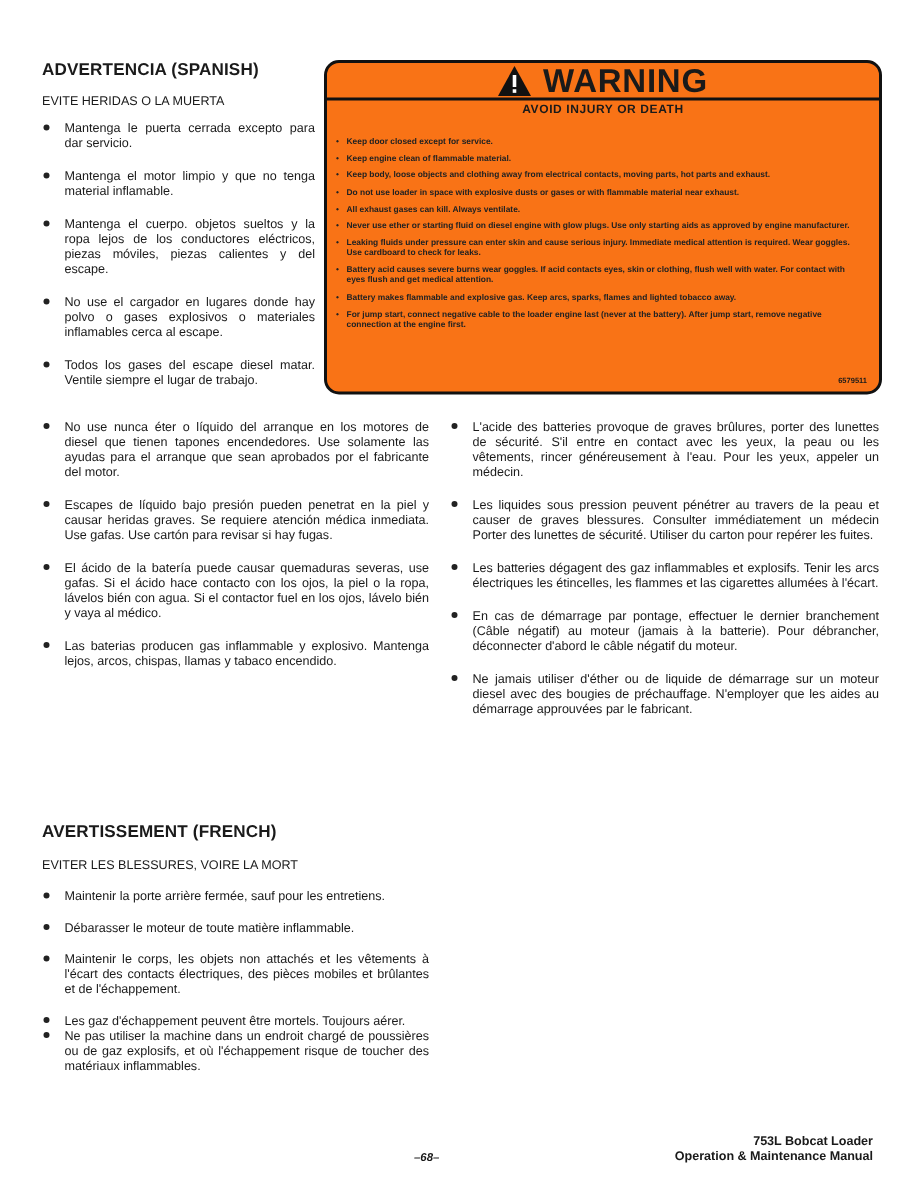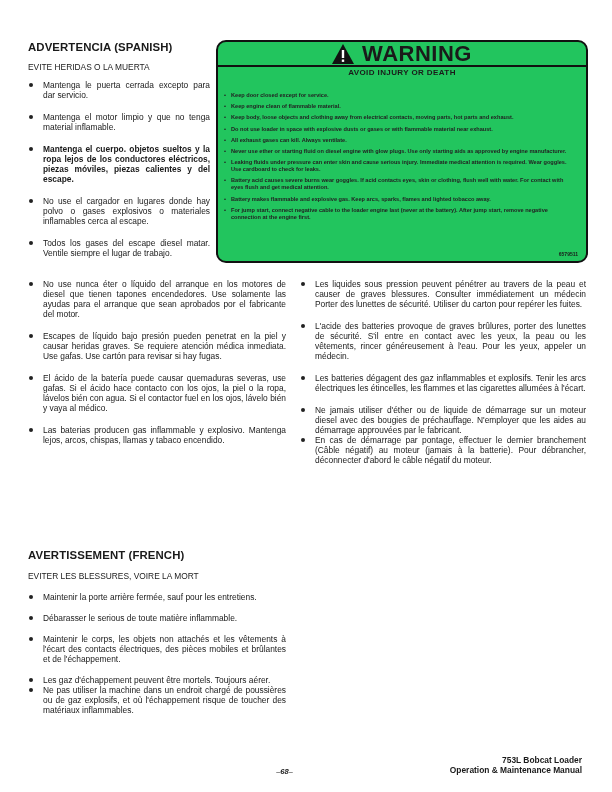--- a/index.html
+++ b/index.html
@@ -4,42 +4,42 @@
 <style>
   html, body { margin: 0; padding: 0; background: #ffffff; }
   body { width: 612px; height: 792px; position: relative; overflow: hidden; font-family: "Liberation Sans", sans-serif; color: #1a1a1a; }
   .abs { position: absolute; }
   h1.section-title { font-size: 11.4px; font-weight: bold; margin: 0; letter-spacing: 0.1px; }
   h2.sub-title { font-size: 8.4px; font-weight: normal; margin: 0; }
   ul.bullets { list-style: none; margin: 0; padding: 0; }
   ul.bullets li { position: relative; padding-left: 15px; font-size: 8.4px; line-height: 10px; text-align: justify; }
   ul.bullets li .dot { position: absolute; left: 1px; top: 3px; width: 4px; height: 4px; background: #222; border-radius: 50%; }
   
-  .decal { position: absolute; left: 216px; top: 40px; width: 372px; height: 223px; border: 2px solid #111; border-radius: 10px; box-sizing: border-box; background: #22c55e; }
+  .decal { position: absolute; left: 216px; top: 40px; width: 372px; height: 223px; border: 2px solid #111; border-radius: 10px; box-sizing: border-box; background: #f97316; }
   .decal-head { position: absolute; left: 0; right: 0; top: 0; height: 23px; border-bottom: 2px solid #111; display: flex; align-items: center; justify-content: center; }
   .decal-head .warn-word { font-family: "Liberation Sans", sans-serif; font-size: 22px; font-weight: bold; letter-spacing: 0.5px; line-height: 22px; }
   .decal-head .tri { width: 22px; height: 20px; margin-right: 8px; }
   .decal-sub { position: absolute; left: 0; right: 0; top: 26px; text-align: center; font-size: 8px; font-weight: bold; letter-spacing: 0.4px; }
   .decal-list { position: absolute; left: 6px; right: 12px; top: 50px; list-style: none; margin: 0; padding: 0; }
   .decal-list li { position: relative; padding-left: 7px; font-size: 5.6px; line-height: 7px; margin-bottom: 4.2px; font-weight: bold; color: #222; }
   .decal-list li::before { content: "•"; position: absolute; left: 0; top: 0; }
   .decal-code { position: absolute; right: 8px; bottom: 4px; font-size: 5px; font-weight: bold; }
   .footer-page { position: absolute; left: 276px; top: 767px; font-size: 7.6px; font-weight: bold; font-style: italic; }
   .footer-right { position: absolute; right: 30px; top: 756px; text-align: right; font-size: 8.4px; font-weight: bold; line-height: 9.5px; }
 </style>
 </head>
 <body>
 
 <h1 class="section-title abs" style="left:28px; top:41px;">ADVERTENCIA (SPANISH)</h1>
 <h2 class="sub-title abs" style="left:28px; top:62px;">EVITE HERIDAS O LA MUERTA</h2>
 
 <ul class="bullets abs" style="left:28px; top:80px; width:182px;">
   <li style="margin-bottom:12px;"><span class="dot"></span><span>Mantenga le puerta cerrada excepto para dar servicio.</span></li>
   <li style="margin-bottom:12px;"><span class="dot"></span><span>Mantenga el motor limpio y que no tenga material inflamable.</span></li>
-  <li style="margin-bottom:12px;font-weight:bold;"><span class="dot"></span><span>Mantenga el cuerpo. objetos sueltos y la ropa lejos de los conductores eléctricos, piezas móviles, piezas calientes y del escape.</span></li>
+  <li style="margin-bottom:12px;"><span class="dot"></span><span>Mantenga el cuerpo. objetos sueltos y la ropa lejos de los conductores eléctricos, piezas móviles, piezas calientes y del escape.</span></li>
   <li style="margin-bottom:12px;"><span class="dot"></span><span>No use el cargador en lugares donde hay polvo o gases explosivos o materiales inflamables cerca al escape.</span></li>
   <li><span class="dot"></span><span>Todos los gases del escape diesel matar. Ventile siempre el lugar de trabajo.</span></li>
 </ul>
 
 <div class="decal">
   <div class="decal-head">
     <svg class="tri" viewBox="0 0 22 20">
       <polygon points="11,0 22,20 0,20" fill="#111"></polygon>
       <rect x="9.8" y="6" width="2.4" height="8" fill="#fff"></rect>
       <rect x="9.8" y="15.5" width="2.4" height="2.4" fill="#fff"></rect>
@@ -63,33 +63,33 @@
 </div>
 
 <ul class="bullets abs" style="left:28px; top:279px; width:258px;">
   <li style="margin-bottom:12px;"><span class="dot"></span><span>No use nunca éter o líquido del arranque en los motores de diesel que tienen tapones encendedores. Use solamente las ayudas para el arranque que sean aprobados por el fabricante del motor.</span></li>
   <li style="margin-bottom:12px;"><span class="dot"></span><span>Escapes de líquido bajo presión pueden penetrat en la piel y causar heridas graves. Se requiere atención médica inmediata. Use gafas. Use cartón para revisar si hay fugas.</span></li>
   <li style="margin-bottom:12px;"><span class="dot"></span><span>El ácido de la batería puede causar quemaduras severas, use gafas. Si el ácido hace contacto con los ojos, la piel o la ropa, lávelos bién con agua. Si el contactor fuel en los ojos, lávelo bién y vaya al médico.</span></li>
   <li style="margin-bottom:12px;"><span class="dot"></span><span>Las baterias producen gas inflammable y explosivo. Mantenga lejos, arcos, chispas, llamas y tabaco encendido.</span></li>
 </ul>
 
 <ul class="bullets abs" style="left:300px; top:279px; width:286px;">
+  <li style="margin-bottom:12px;"><span class="dot"></span><span>L'acide des batteries provoque de graves brûlures, porter des lunettes de sécurité. S'il entre en contact avec les yeux, la peau ou les vêtements, rincer généreusement à l'eau. Pour les yeux, appeler un médecin.</span></li>
   <li style="margin-bottom:12px;"><span class="dot"></span><span>Les liquides sous pression peuvent pénétrer au travers de la peau et causer de graves blessures. Consulter immédiatement un médecin Porter des lunettes de sécurité. Utiliser du carton pour repérer les fuites.</span></li>
-  <li style="margin-bottom:12px;"><span class="dot"></span><span>L'acide des batteries provoque de graves brûlures, porter des lunettes de sécurité. S'il entre en contact avec les yeux, la peau ou les vêtements, rincer généreusement à l'eau. Pour les yeux, appeler un médecin.</span></li>
   <li style="margin-bottom:12px;"><span class="dot"></span><span>Les batteries dégagent des gaz inflammables et explosifs. Tenir les arcs électriques les étincelles, les flammes et las cigarettes allumées à l'écart.</span></li>
+  <li style="margin-bottom:12px;"><span class="dot"></span><span>En cas de démarrage par pontage, effectuer le dernier branchement (Câble négatif) au moteur (jamais à la batterie). Pour débrancher, déconnecter d'abord le câble négatif du moteur.</span></li>
   <li><span class="dot"></span><span>Ne jamais utiliser d'éther ou de liquide de démarrage sur un moteur diesel avec des bougies de préchauffage. N'employer que les aides au démarrage approuvées par le fabricant.</span></li>
-  <li style="margin-bottom:12px;"><span class="dot"></span><span>En cas de démarrage par pontage, effectuer le dernier branchement (Câble négatif) au moteur (jamais à la batterie). Pour débrancher, déconnecter d'abord le câble négatif du moteur.</span></li>
 </ul>
 
 <h1 class="section-title abs" style="left:28px; top:549px;">AVERTISSEMENT (FRENCH)</h1>
 <h2 class="sub-title abs" style="left:28px; top:571px;">EVITER LES BLESSURES, VOIRE LA MORT</h2>
 
 <ul class="bullets abs" style="left:28px; top:592px; width:258px;">
   <li style="margin-bottom:11px;"><span class="dot"></span><span>Maintenir la porte arrière fermée, sauf pour les entretiens.</span></li>
-  <li style="margin-bottom:11px;"><span class="dot"></span><span>Débarasser le serious de toute matière inflammable.</span></li>
+  <li style="margin-bottom:11px;"><span class="dot"></span><span>Débarasser le moteur de toute matière inflammable.</span></li>
   <li style="margin-bottom:11px;"><span class="dot"></span><span>Maintenir le corps, les objets non attachés et les vêtements à l'écart des contacts électriques, des pièces mobiles et brûlantes et de l'échappement.</span></li>
   <li><span class="dot"></span><span>Les gaz d'échappement peuvent être mortels. Toujours aérer.</span></li>
   <li style="margin-bottom:11px;"><span class="dot"></span><span>Ne pas utiliser la machine dans un endroit chargé de poussières ou de gaz explosifs, et où l'échappement risque de toucher des matériaux inflammables.</span></li>
 </ul>
 
 <div class="footer-page">–68–</div>
 <div class="footer-right">
   <div>753L Bobcat Loader</div>
   <div>Operation &amp; Maintenance Manual</div>
 </div>

